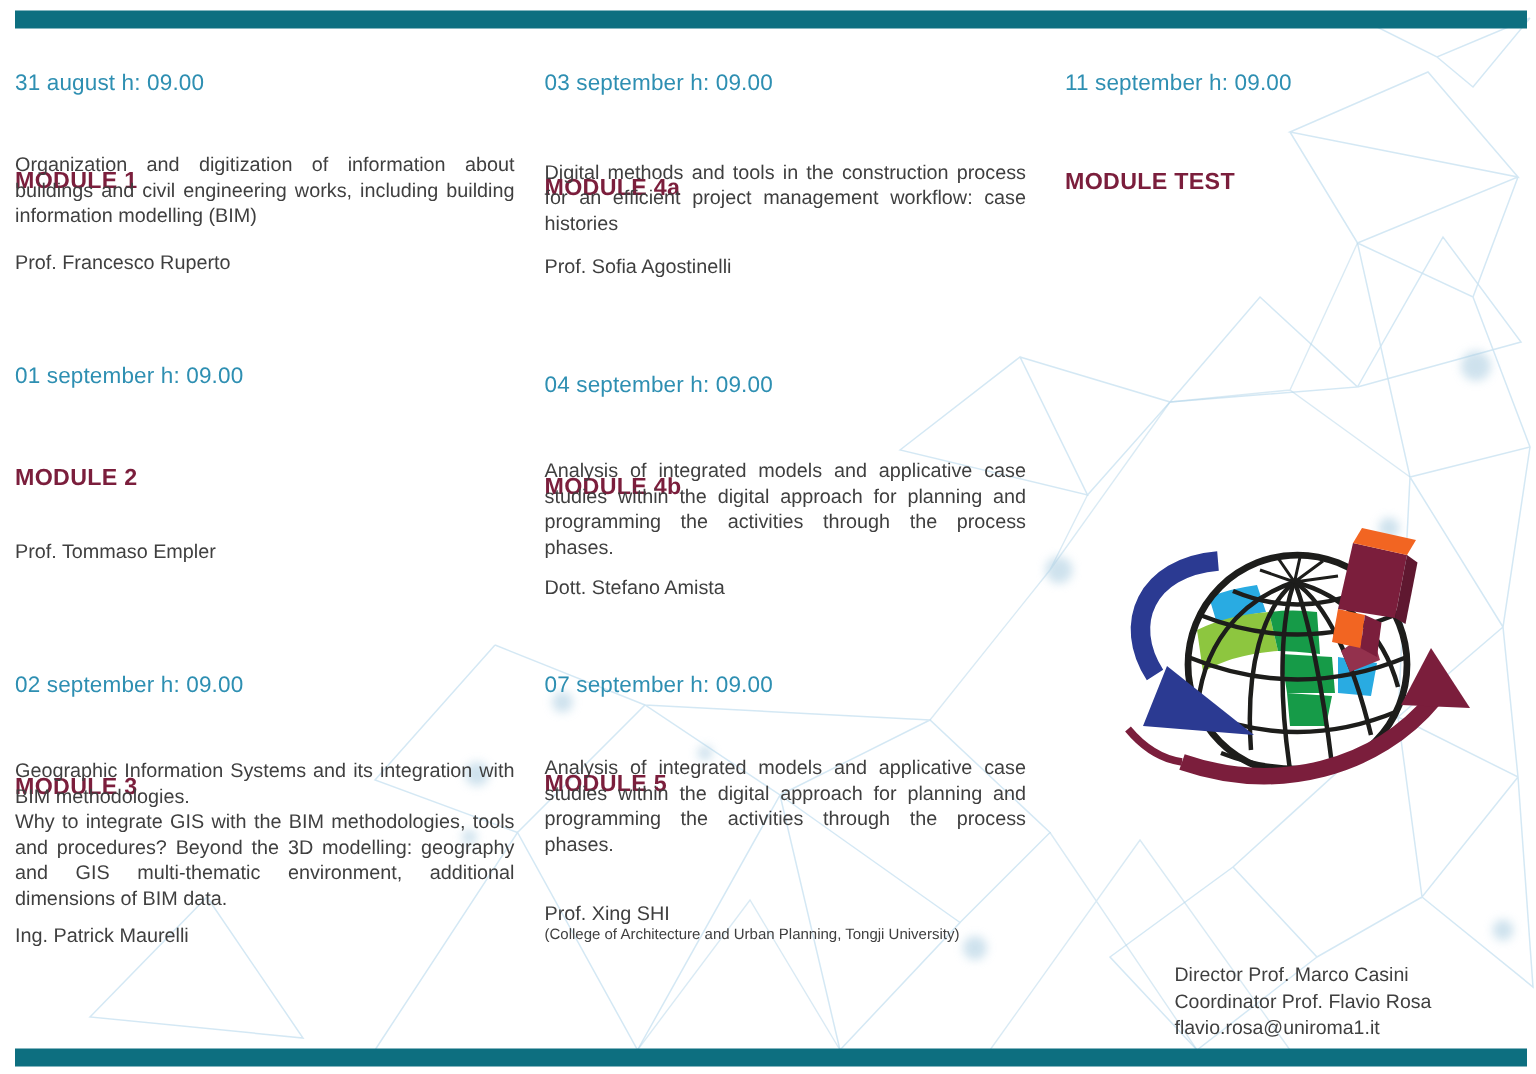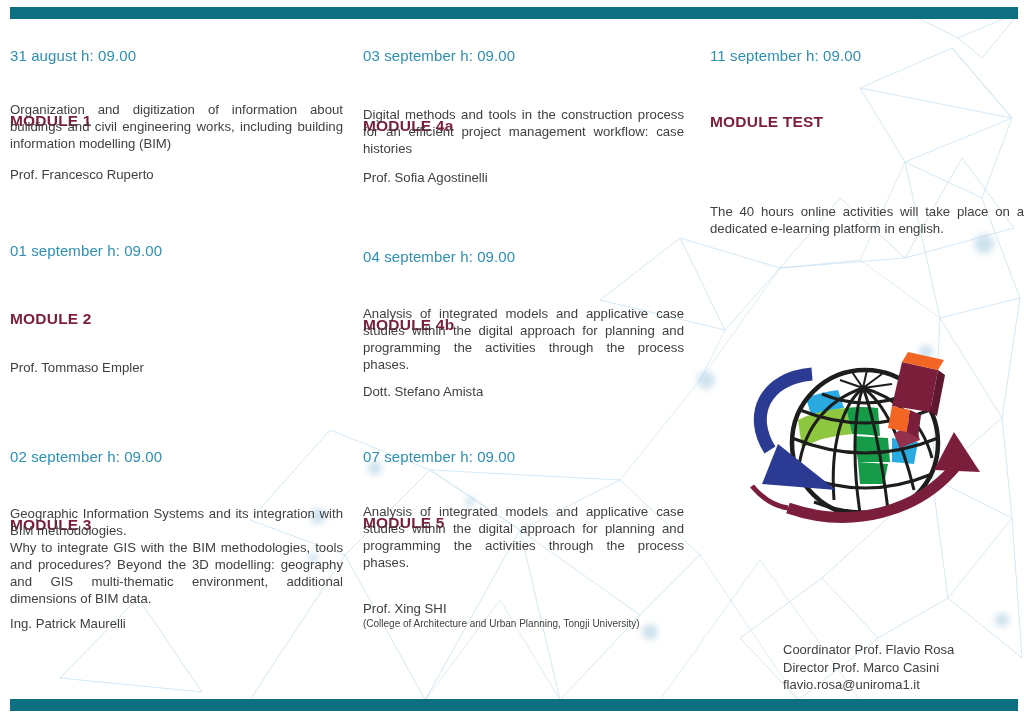--- a/index.html
+++ b/index.html
@@ -98,21 +98,20 @@
 
   <div class="date" style="left:363px;top:448px">07 september h: 09.00</div>
   <div class="mtitle" style="left:363px;top:485px">MODULE 5</div>
   <div class="body" style="left:363px;top:503px;width:321px">Analysis of integrated models and applicative case studies within the digital approach for planning and programming the activities through the process phases.</div>
   <div class="speaker" style="left:363px;top:601px">Prof. Xing SHI</div>
   <div class="speaker-note" style="left:363px;top:618px">(College of Architecture and Urban Planning, Tongji University)</div>
 
   <div class="date" style="left:710px;top:47px">11 september h: 09.00</div>
   <div class="mtitle" style="left:710px;top:84px">MODULE TEST</div>
 
-  <div class="body" style="left:710px;top:203px;width:314px">The 40 hours online activities will take place on a dedicated e-learning platform in english.</div>
 
   <svg class="logo-svg" style="left:742px;top:350px" width="268" height="225" viewBox="0 0 268 225">
 
     <g stroke="none">
       <path d="M64 48 Q80 42 96 40 L102 58 Q84 60 70 68 Z" style="fill:var(--logo-cyan,#29abe2)"></path>
       <path d="M56 70 Q76 60 104 58 L110 84 Q80 86 60 98 Z" style="fill:var(--logo-green-light,#8dc63f)"></path>
       <path d="M104 58 Q120 56 136 58 L138 86 Q120 84 110 84 Z" style="fill:var(--logo-green-dark,#169b48)"></path>
       <path d="M112 86 L146 88 L148 112 L116 112 Z" style="fill:var(--logo-green-dark,#169b48)"></path>
       <path d="M150 88 L176 92 L172 114 L150 112 Z" style="fill:var(--logo-cyan,#29abe2)"></path>
       <path d="M116 112 L146 114 L142 134 L118 134 Z" style="fill:var(--logo-green-dark,#169b48)"></path>
@@ -153,18 +152,18 @@
     </g>
 
     <g>
       <path d="M10 136 C20 148 32 156 46 158" fill="none" style="stroke:var(--logo-maroon,#7b1e3c)" stroke-width="5"></path>
       <path d="M46 158 C110 180 176 162 214 116" fill="none" style="stroke:var(--logo-maroon,#7b1e3c)" stroke-width="11"></path>
       <polygon points="212,82 192,120 238,122" style="fill:var(--logo-maroon,#7b1e3c)"></polygon>
     </g>
   </svg>
 
   <div class="credits">
+    <div>Director Prof. Marco Casini</div>
     <div>Coordinator Prof. Flavio Rosa</div>
-    <div>Director Prof. Marco Casini</div>
     <div>flavio.rosa@uniroma1.it</div>
   </div>
 
 </div>
 
 </body></html>

